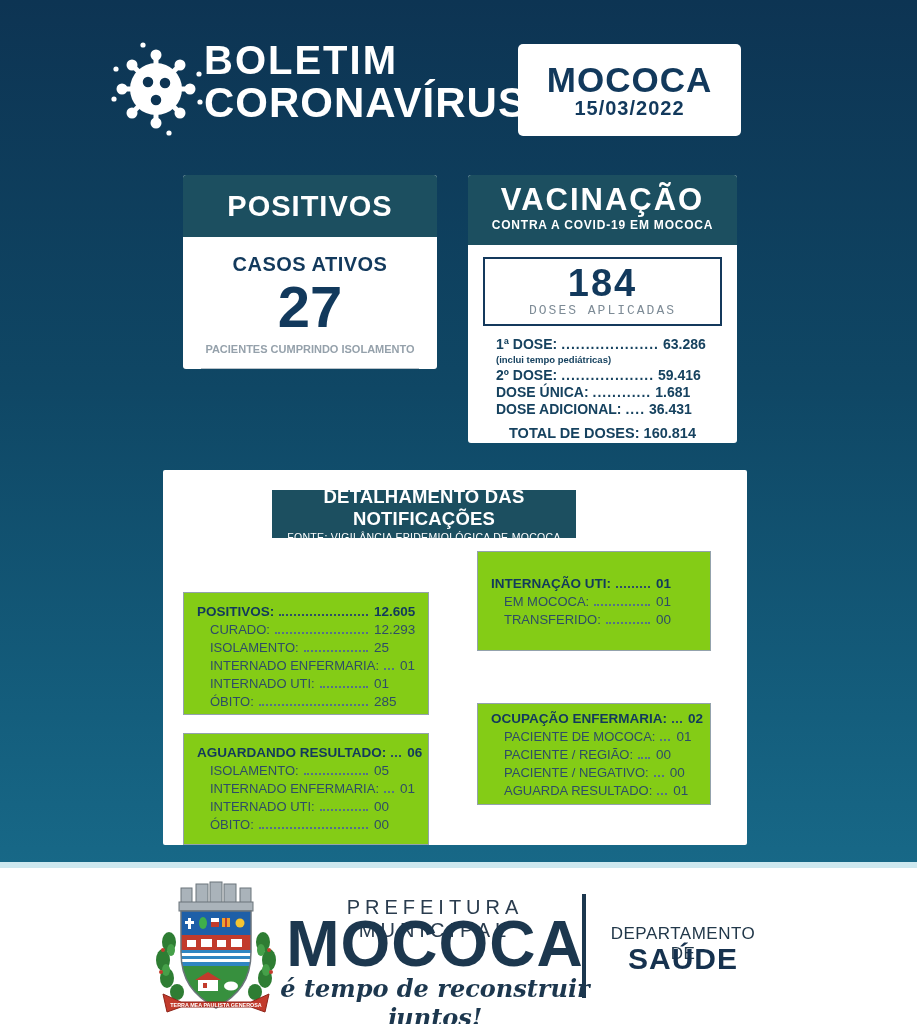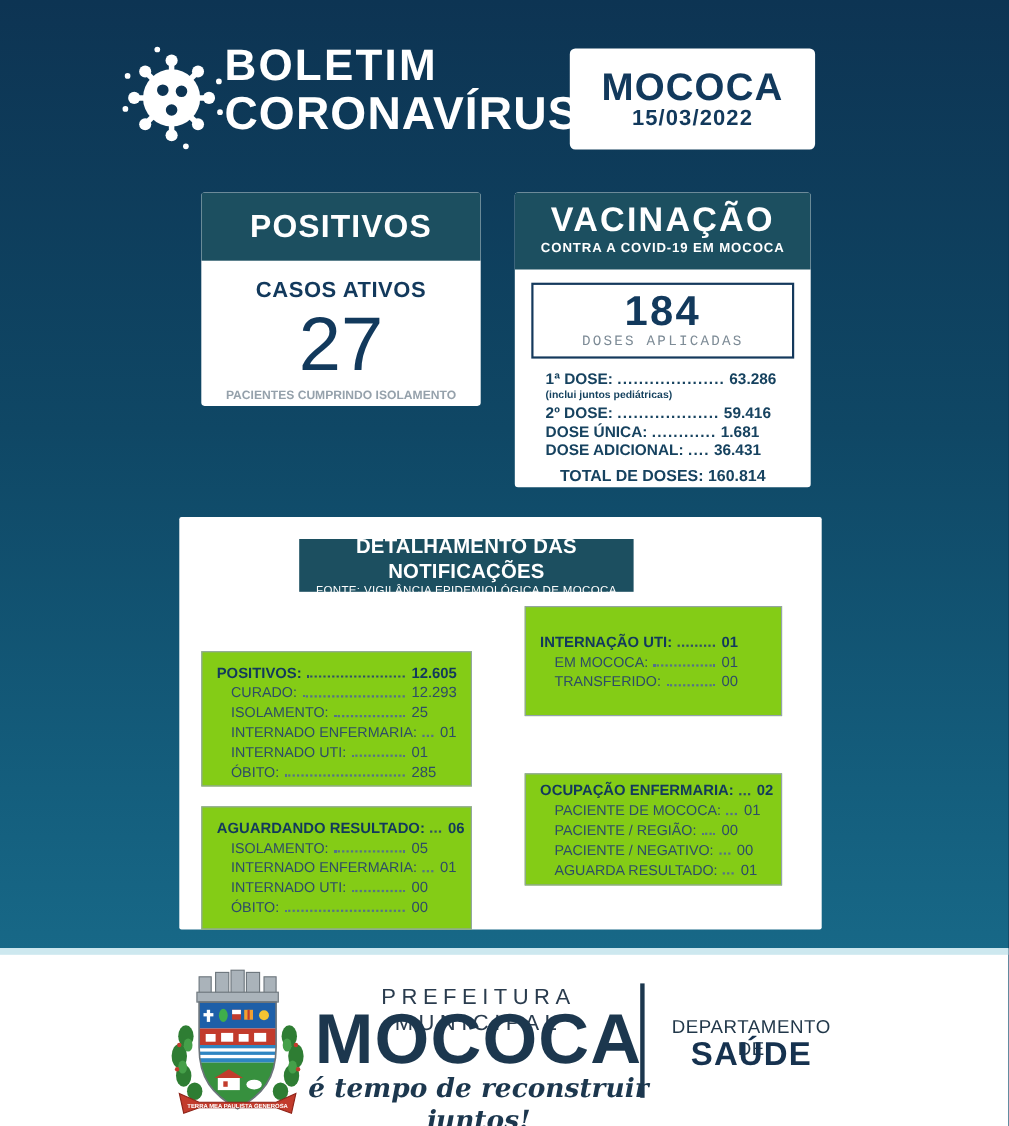--- a/index.html
+++ b/index.html
@@ -24,21 +24,21 @@
   .date-date { font-size:20px; font-weight:bold; letter-spacing:1px; line-height:1.1; }
 
   
   .card { position:absolute; background:#ffffff; border-radius:3px; overflow:hidden; }
   .card-head { background:#1c4f60; color:#ffffff; text-align:center; }
   .card.positivos { left:183px; top:175px; width:254px; height:194px; }
   .card.positivos .card-head { height:62px; display:flex; align-items:center; justify-content:center; }
   .pos-title { font-size:29px; font-weight:bold; letter-spacing:1px; }
   .pos-body { text-align:center; color:#12395c; }
   .pos-label { font-size:20px; font-weight:bold; margin-top:16px; letter-spacing:.5px; }
-  .pos-big { font-size:69px; font-weight:normal; line-height:1; margin-top:2px; }
+  .pos-big { font-size:58px; font-weight:bold; line-height:1; margin-top:2px; }
   .pos-desc { font-size:11px; font-weight:bold; color:#95a1ab; line-height:1.45; margin-top:6px; }
   .pos-divider { border-top:1px solid #b9c3ca; margin:10px 18px 0 18px; }
   .pos-label2 { font-size:19px; font-weight:bold; margin-top:12px; letter-spacing:.3px; }
   .pos-big2 { font-size:48px; font-weight:bold; line-height:1; margin-top:2px; }
 
   .card.vacinacao { left:468px; top:175px; width:269px; height:268px; }
   .card.vacinacao .card-head { height:70px; padding-top:8px; }
   .vac-title { font-size:31px; font-weight:bold; letter-spacing:2px; line-height:1.1; }
   .vac-subtitle { font-size:12px; font-weight:bold; letter-spacing:.8px; margin-top:1px; }
   .vac-body { padding:12px 15px 0 15px; color:#12395c; }
@@ -161,21 +161,21 @@
     </div>
     <div class="vac-body">
       <div class="vac-highlight">
         <div class="vac-big">184</div>
         <div class="vac-big-label">DOSES APLICADAS</div>
       </div>
       <div class="vac-rows">
         <div class="vrow">
           <span>1ª DOSE:</span><span class="dots">....................</span><span>63.286</span>
         </div>
-        <div class="vac-note">(inclui juntos pediátricas)</div>
+        <div class="vac-note">(inclui tempo pediátricas)</div>
         <div class="vrow">
           <span>2º DOSE:</span><span class="dots">...................</span><span>59.416</span>
         </div>
         <div class="vrow">
           <span>DOSE ÚNICA:</span><span class="dots">............</span><span>1.681</span>
         </div>
         <div class="vrow">
           <span>DOSE ADICIONAL:</span><span class="dots">....</span><span>36.431</span>
         </div>
       </div>

